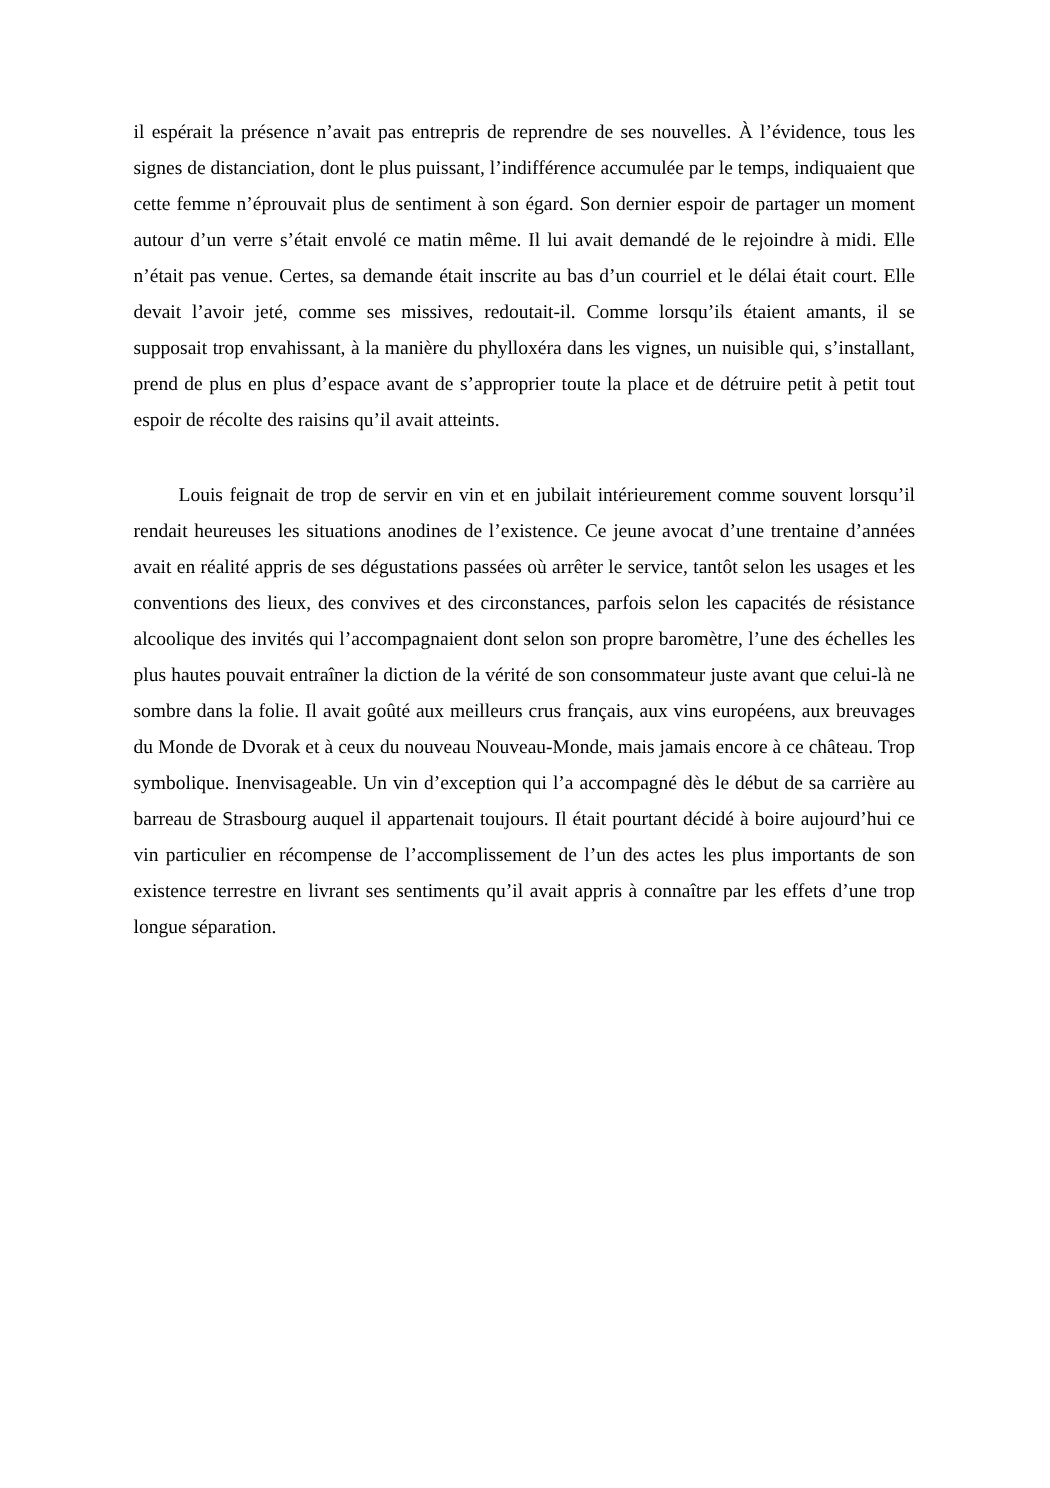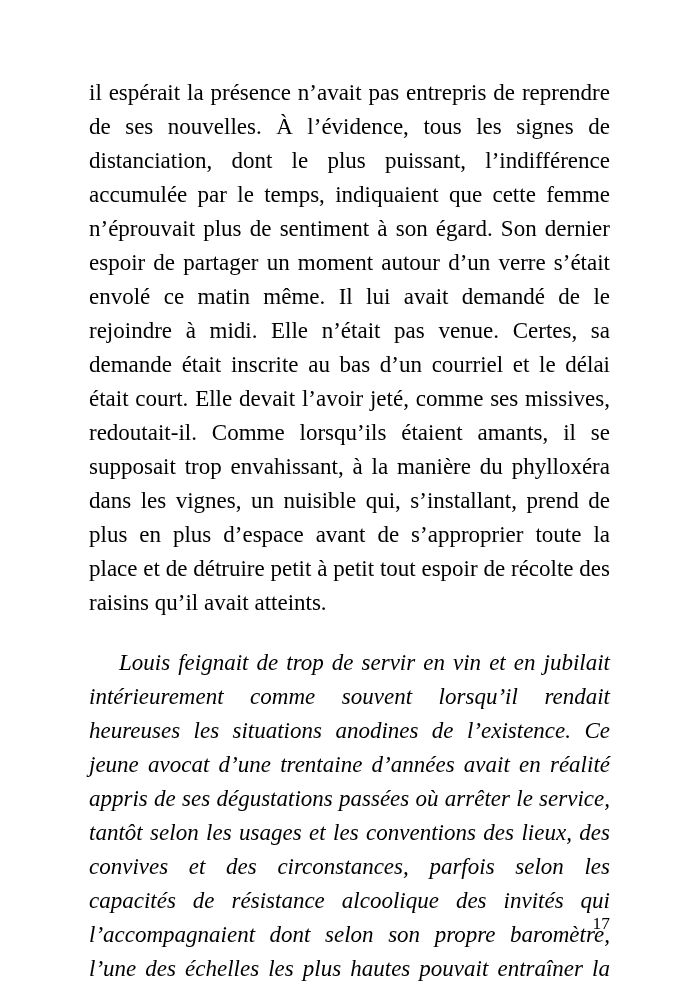--- a/index.html
+++ b/index.html
@@ -26,31 +26,30 @@
   }
   #text-block {
     position: absolute;
     left: 89px;
     top: 76px;
     width: 521px;
   }
   p.body-par {
     margin: 0;
     padding: 0;
-    font-size: 23px;
-    line-height: 34px;
+    font-size: 13px;
+    line-height: 24px;
     text-align: justify;
     text-justify: inter-word;
     -webkit-hyphens: none;
     hyphens: none;
     word-spacing: 0px;
   }
   p.indent {
     text-indent: 30px;
-    font-style: italic;
   }
   p.gap-before {
     margin-top: 25.6px;
   }
   #page-number {
     position: absolute;
     left: 89px;
     top: 912px;
     width: 521px;
     text-align: right;
@@ -66,15 +65,14 @@
 
   <div id="text-block">
 
     <p class="body-par">il espérait la présence n’avait pas entrepris de reprendre de ses nouvelles. À l’évidence, tous les signes de distanciation, dont le plus puissant, l’indifférence accumulée par le temps, indiquaient que cette femme n’éprouvait plus de sentiment à son égard. Son dernier espoir de partager un moment autour d’un verre s’était envolé ce matin même. Il lui avait demandé de le rejoindre à midi. Elle n’était pas venue. Certes, sa demande était inscrite au bas d’un courriel et le délai était court. Elle devait l’avoir jeté, comme ses missives, redoutait-il. Comme lorsqu’ils étaient amants, il se supposait trop envahissant, à la manière du phylloxéra dans les vignes, un nuisible qui, s’installant, prend de plus en plus d’espace avant de s’approprier toute la place et de détruire petit à petit tout espoir de récolte des raisins qu’il avait atteints.</p>
 
     <p class="body-par indent gap-before">Louis feignait de trop de servir en vin et en jubilait intérieurement comme souvent lorsqu’il rendait heureuses les situations anodines de l’existence. Ce jeune avocat d’une trentaine d’années avait en réalité appris de ses dégustations passées où arrêter le service, tantôt selon les usages et les conventions des lieux, des convives et des circonstances, parfois selon les capacités de résistance alcoolique des invités qui l’accompagnaient dont selon son propre baromètre, l’une des échelles les plus hautes pouvait entraîner la diction de la vérité de son consommateur juste avant que celui-là ne sombre dans la folie. Il avait goûté aux meilleurs crus français, aux vins européens, aux breuvages du Monde de Dvorak et à ceux du nouveau Nouveau-Monde, mais jamais encore à ce château. Trop symbolique. Inenvisageable. Un vin d’exception qui l’a accompagné dès le début de sa carrière au barreau de Strasbourg auquel il appartenait toujours. Il était pourtant décidé à boire aujourd’hui ce vin particulier en récompense de l’accomplissement de l’un des actes les plus importants de son existence terrestre en livrant ses sentiments qu’il avait appris à connaître par les effets d’une trop longue séparation.</p>
 
 
   </div>
 
-  <div id="page-number">17</div>
 
 </div>
 
 </body></html>

